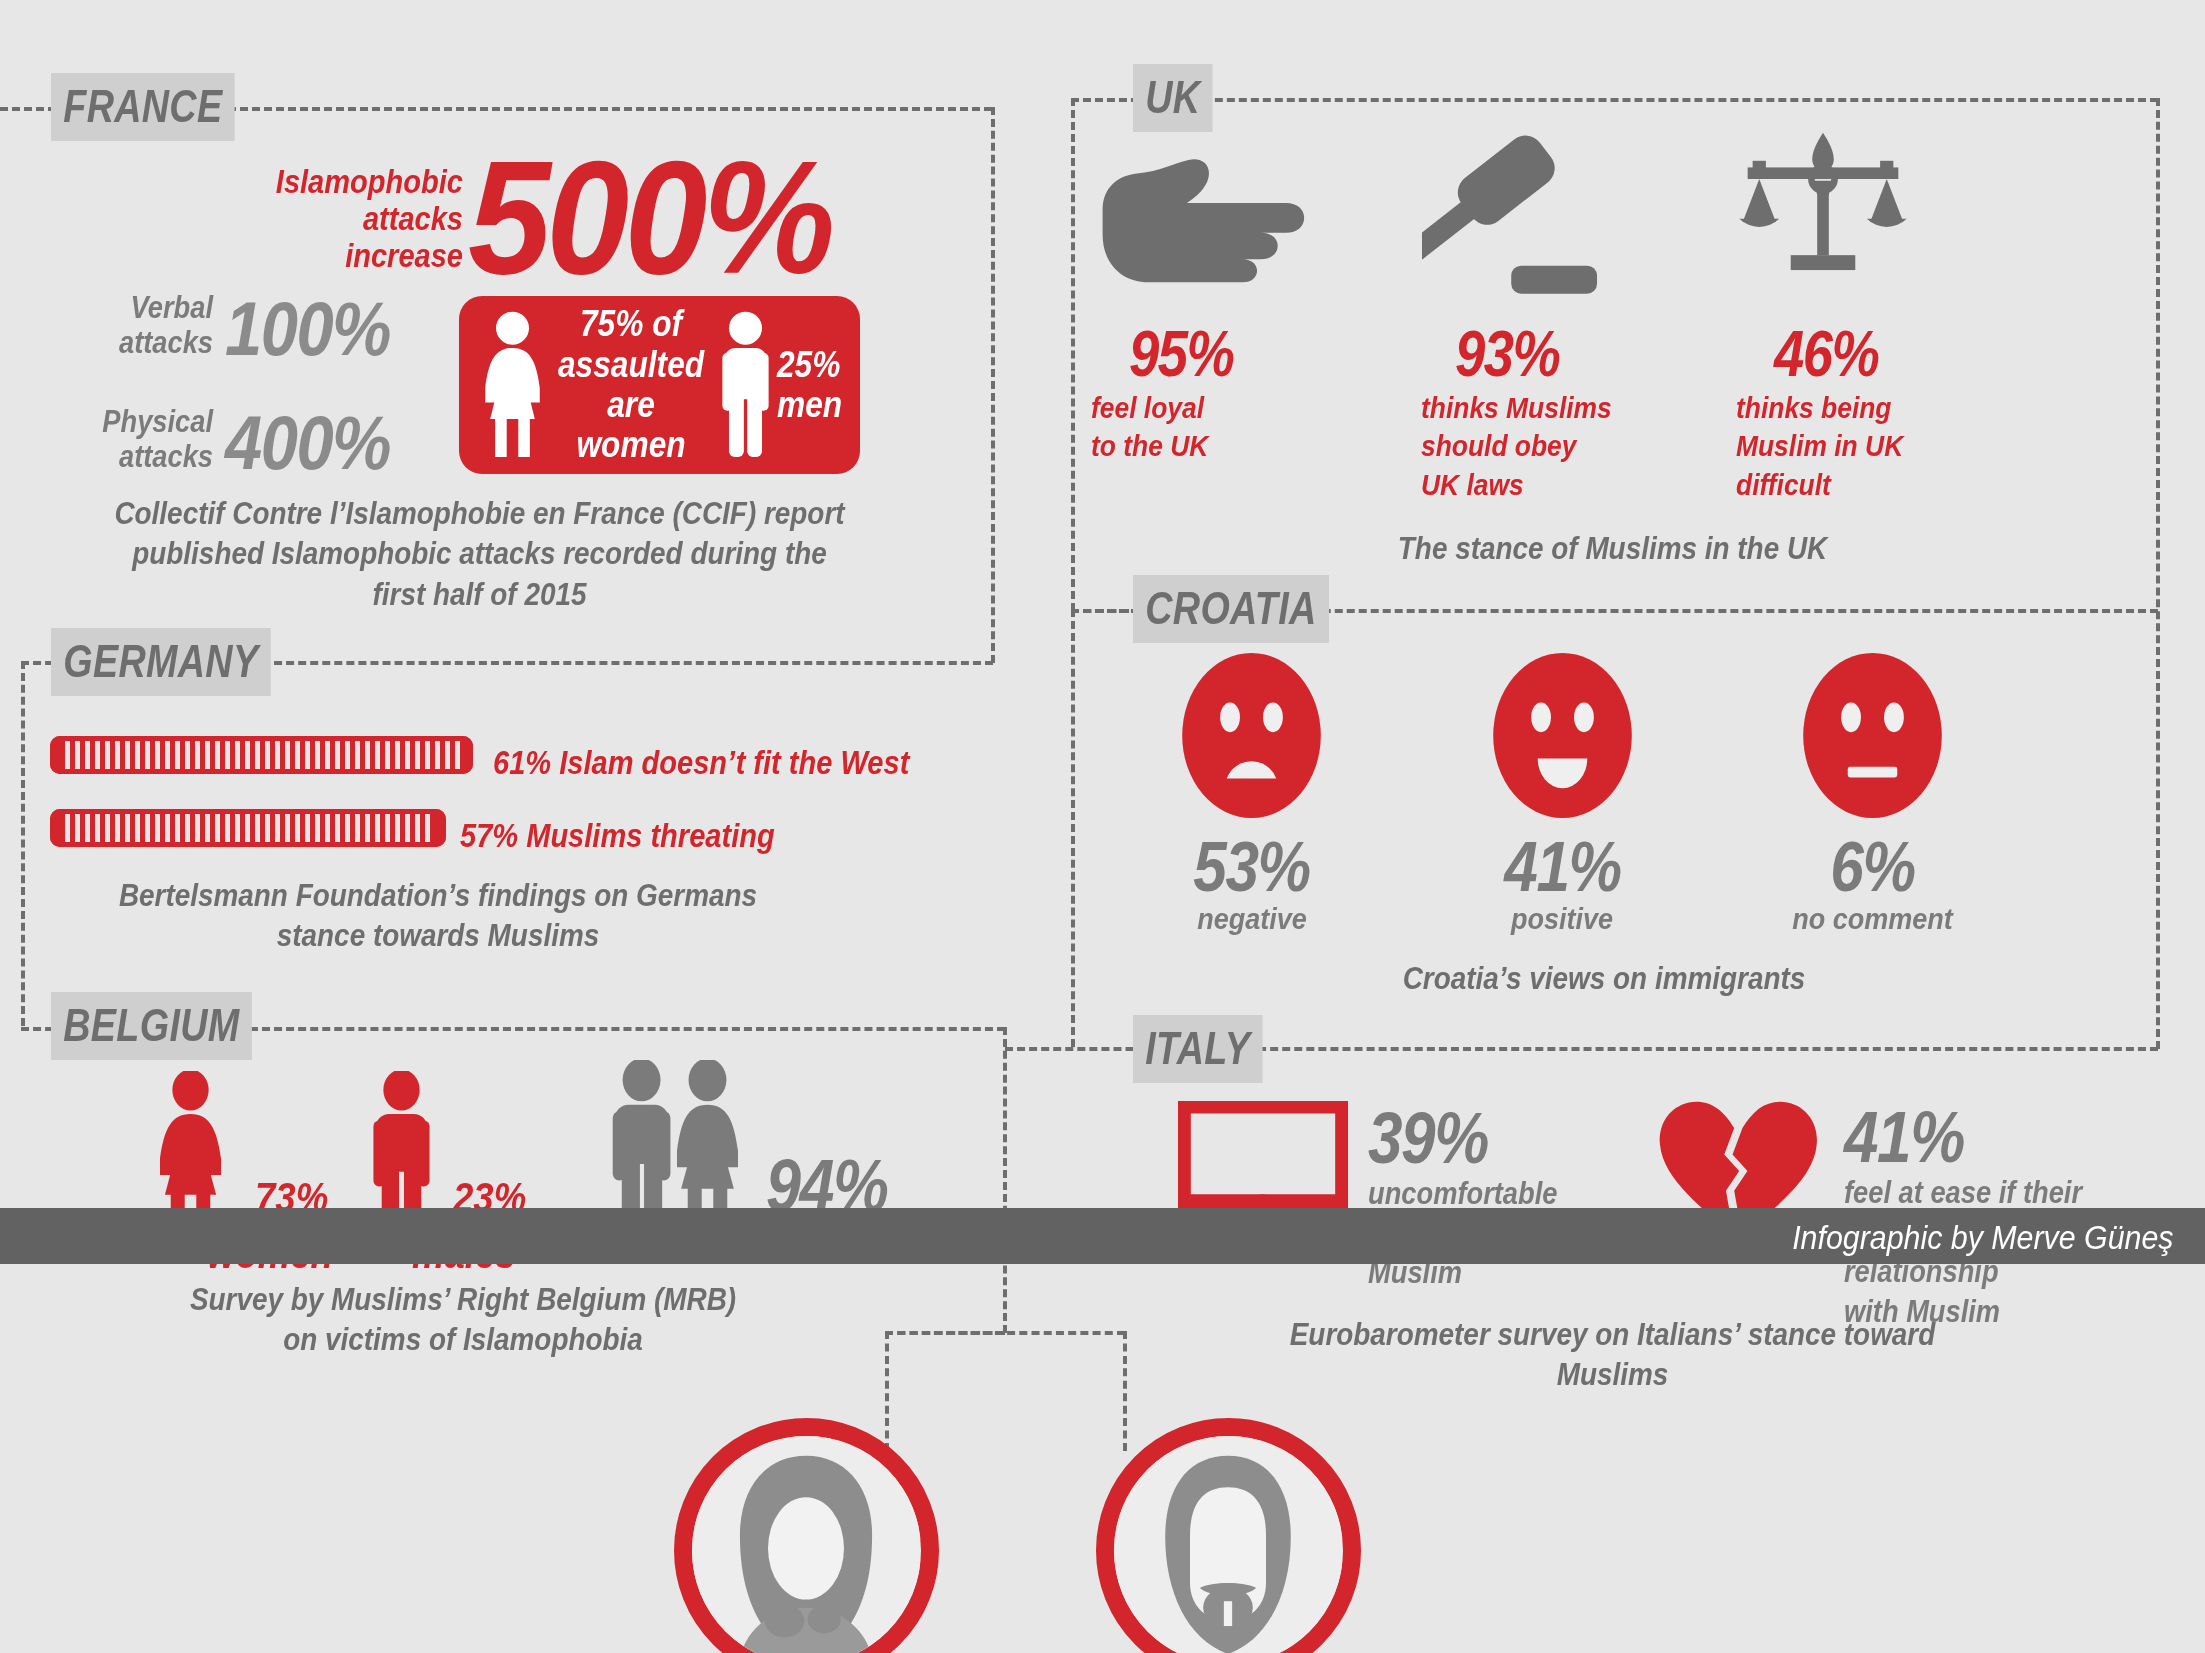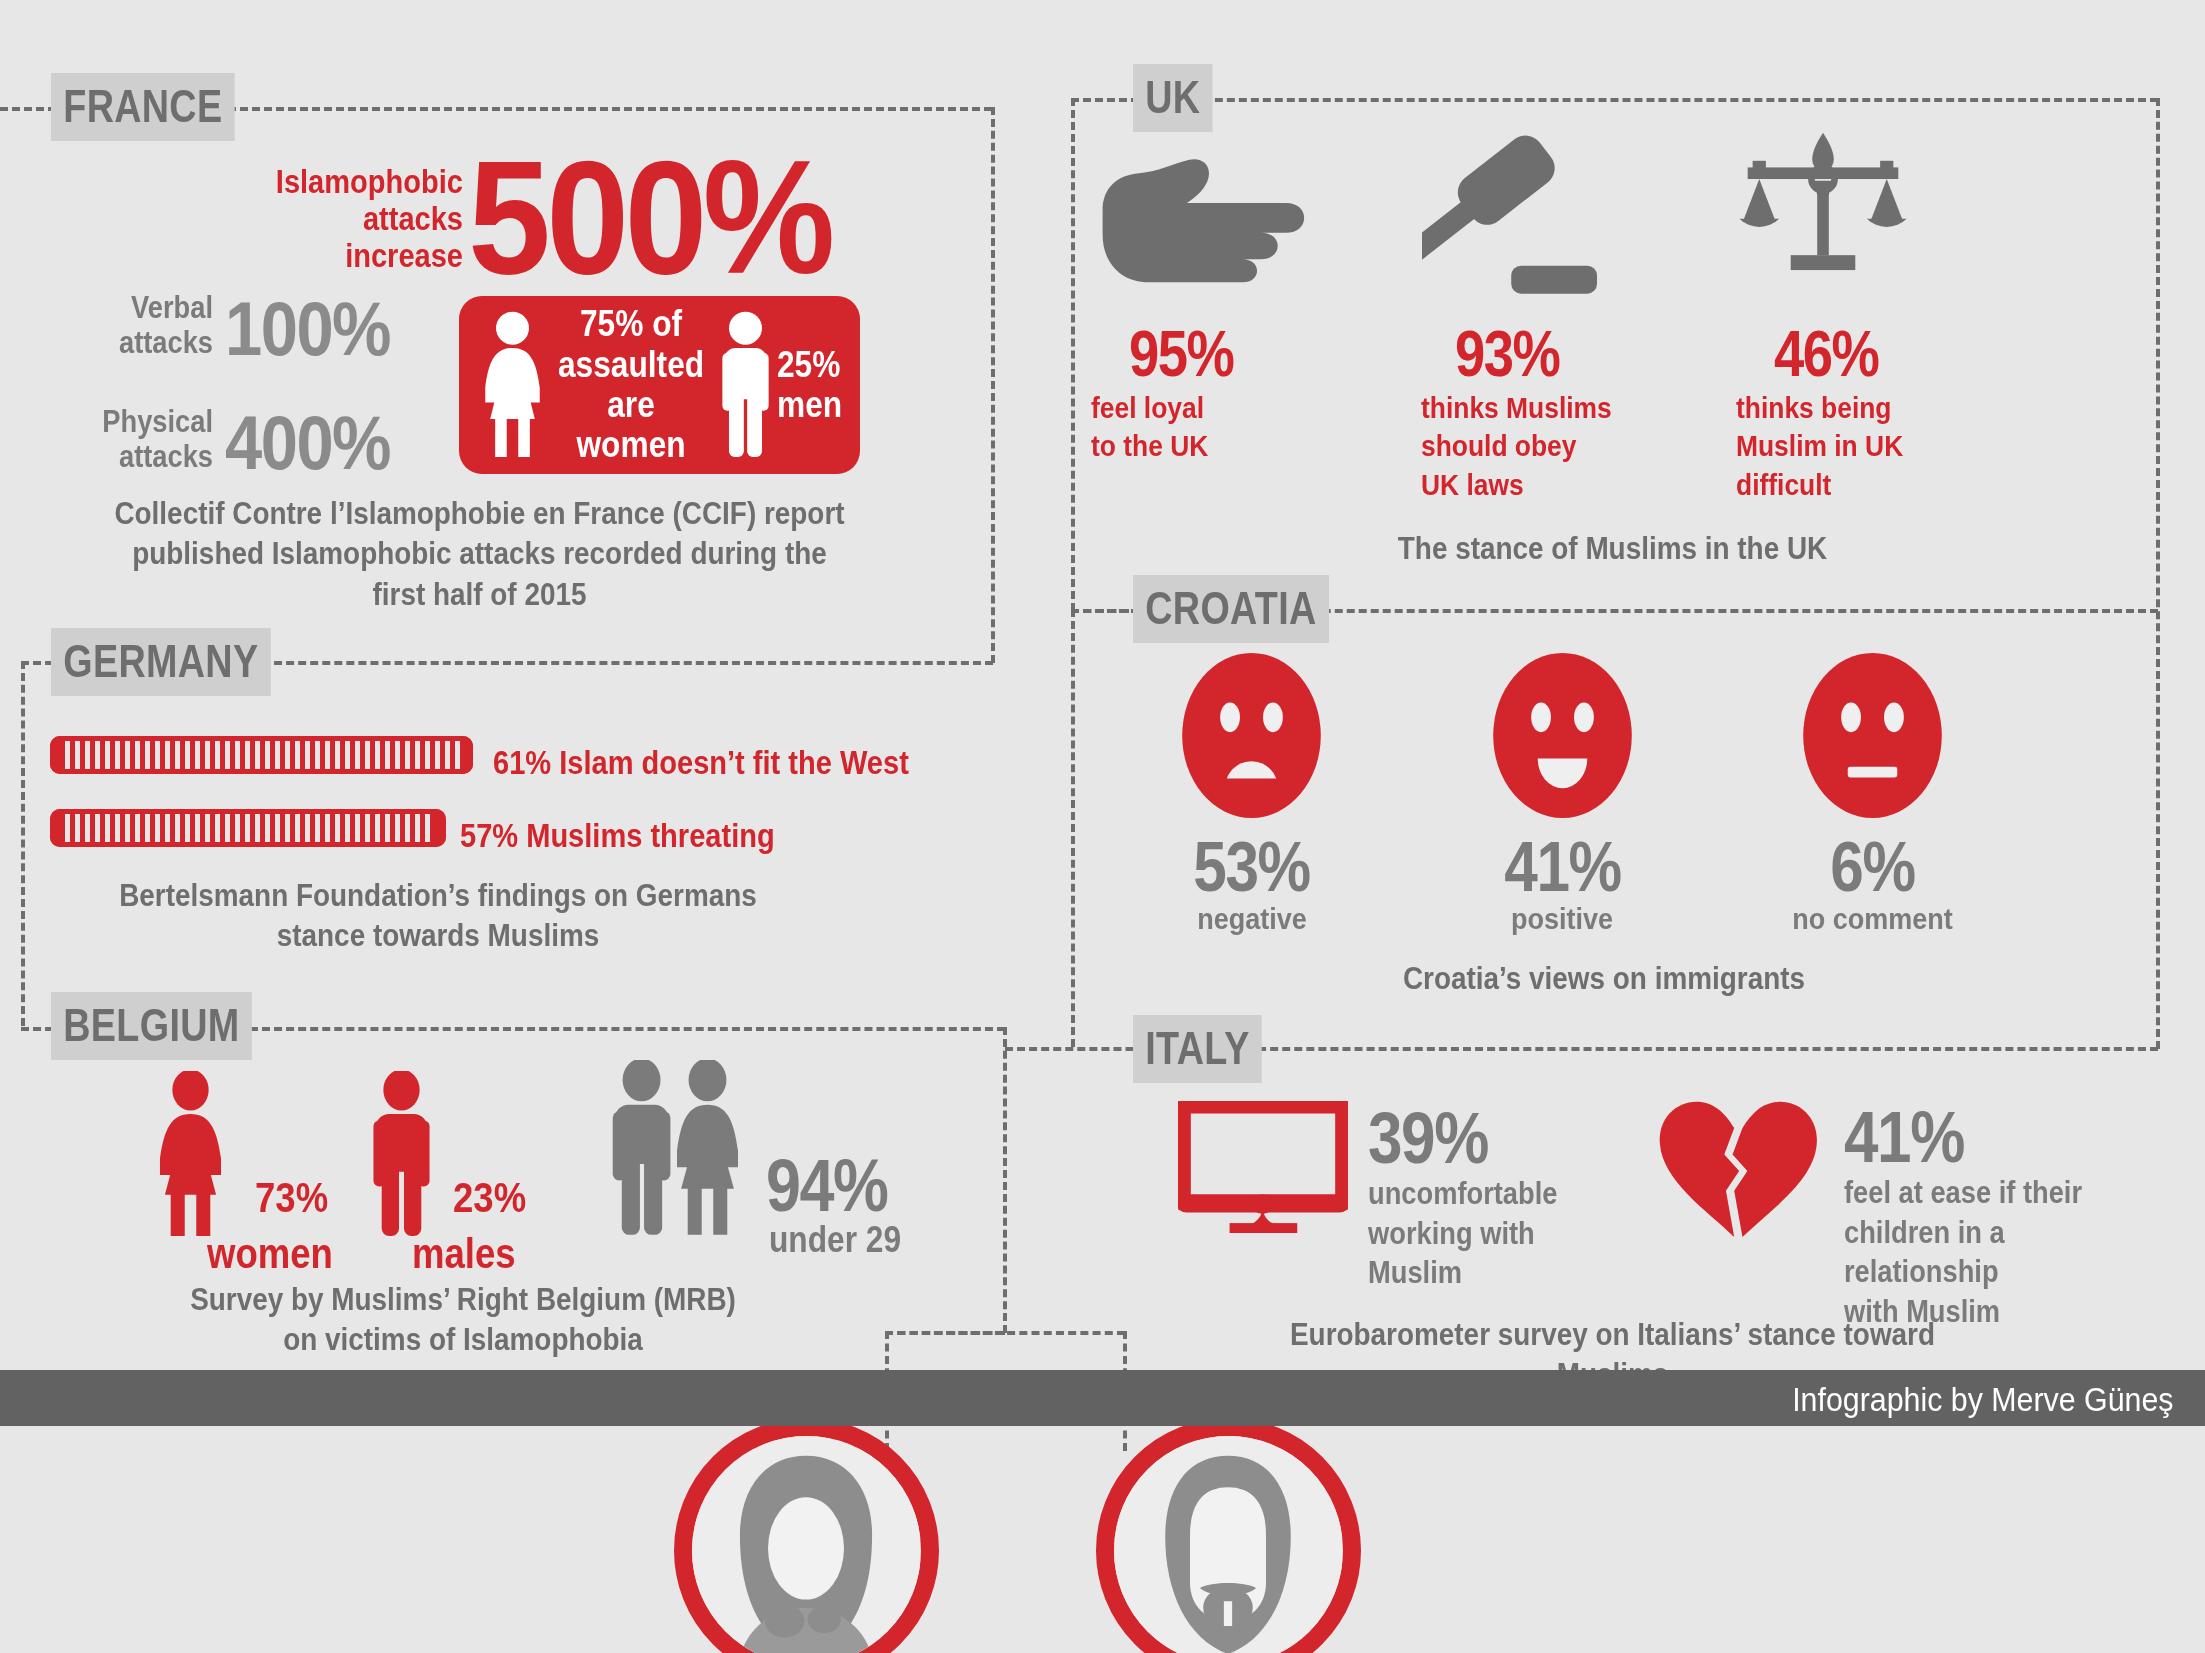--- a/index.html
+++ b/index.html
@@ -3,21 +3,21 @@
 <meta charset="utf-8">
 <style>
   html,body{margin:0;padding:0;}
   body{
     width:2205px;height:1654px;
     background:#e7e7e7;
     font-family:"Liberation Sans",sans-serif;
     overflow:hidden;
     position:relative;
   }
-  .canvas{position:absolute;inset:0;width:2205px;height:1426px;}
+  .canvas{position:absolute;inset:0;width:2205px;height:1264px;font-style:italic;}
   .abs{position:absolute;}
 
   
   .chip{
     position:absolute;
     background:#cfcfcf;
     color:#6e6e6e;
     font-weight:bold;
     letter-spacing:0.4px;
     line-height:1;

